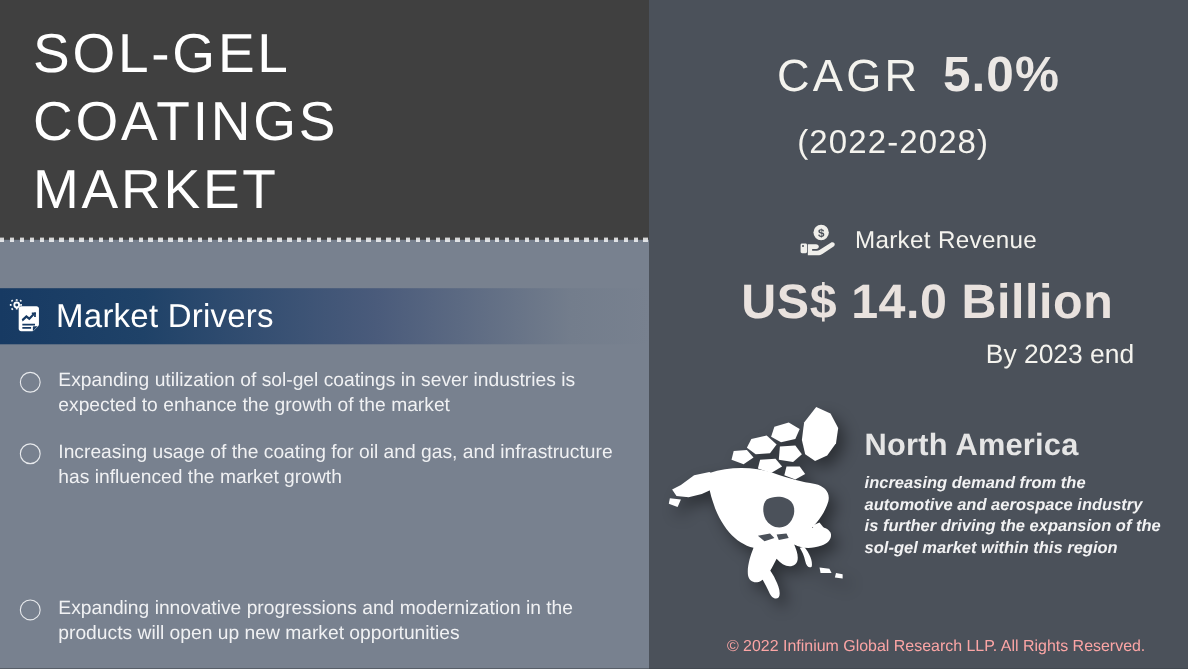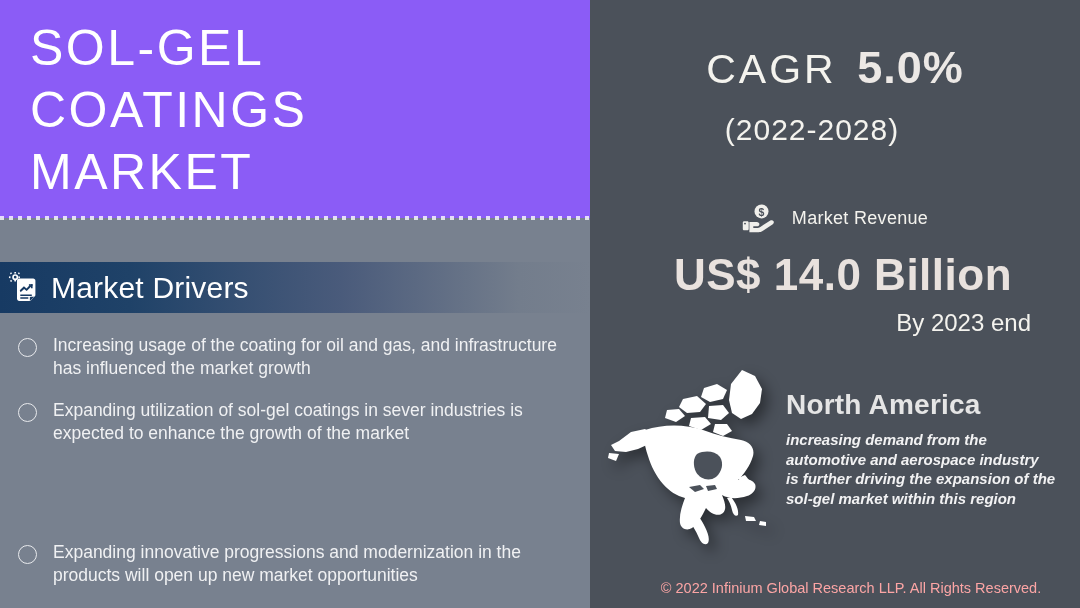--- a/index.html
+++ b/index.html
@@ -24,21 +24,21 @@
     width: 590px;
     height: 608px;
     background: #78818f;
   }
   .title-block {
     position: absolute;
     left: 0;
     top: 0;
     width: 590px;
     height: 218px;
-    background: #8b5cf6;
+    background: #404040;
     padding-left: 32px;
   }
   .title-text {
     position: absolute;
     left: 30px;
     top: 17px;
     color: #ffffff;
     font-size: 50px;
     line-height: 62px;
     font-weight: 400;
@@ -174,21 +174,21 @@
     justify-content: center;
   }
   .revenue-icon {
     width: 34px;
     height: 30px;
     flex: 0 0 auto;
     display: block;
   }
   .revenue-label {
     color: #f4f3ee;
-    font-size: 18px;
+    font-size: 22px;
     font-weight: 400;
     margin-left: 16px;
     letter-spacing: 0.3px;
   }
   .revenue-value {
     position: absolute;
     left: 8px;
     top: 250px;
     width: 490px;
     text-align: center;
@@ -284,25 +284,25 @@
             <path d="M13.3 23.4h11.5v1.5H13.3zM13.3 26.3h8.0v1.5h-8.0z"></path>
           </g>
         </svg>
       </span>
       <span class="band-title">Market Drivers</span>
     </div>
 
     <div class="bullets drivers-list">
       <div class="bullet-row">
         <span class="bullet-marker"></span>
-        <span class="bullet-text">Increasing usage of the coating for oil and gas, and infrastructure has influenced the market growth</span>
+        <span class="bullet-text">Expanding utilization of sol-gel coatings in sever industries is expected to enhance the growth of the market</span>
       </div>
       <div class="bullet-row">
         <span class="bullet-marker"></span>
-        <span class="bullet-text">Expanding utilization of sol-gel coatings in sever industries is expected to enhance the growth of the market</span>
+        <span class="bullet-text">Increasing usage of the coating for oil and gas, and infrastructure has influenced the market growth</span>
       </div>
     </div>
 
 
     <div class="bullets opportunity-list">
       <div class="bullet-row">
         <span class="bullet-marker"></span>
         <span class="bullet-text">Expanding innovative progressions and modernization in the products will open up new market opportunities</span>
       </div>
     </div>

